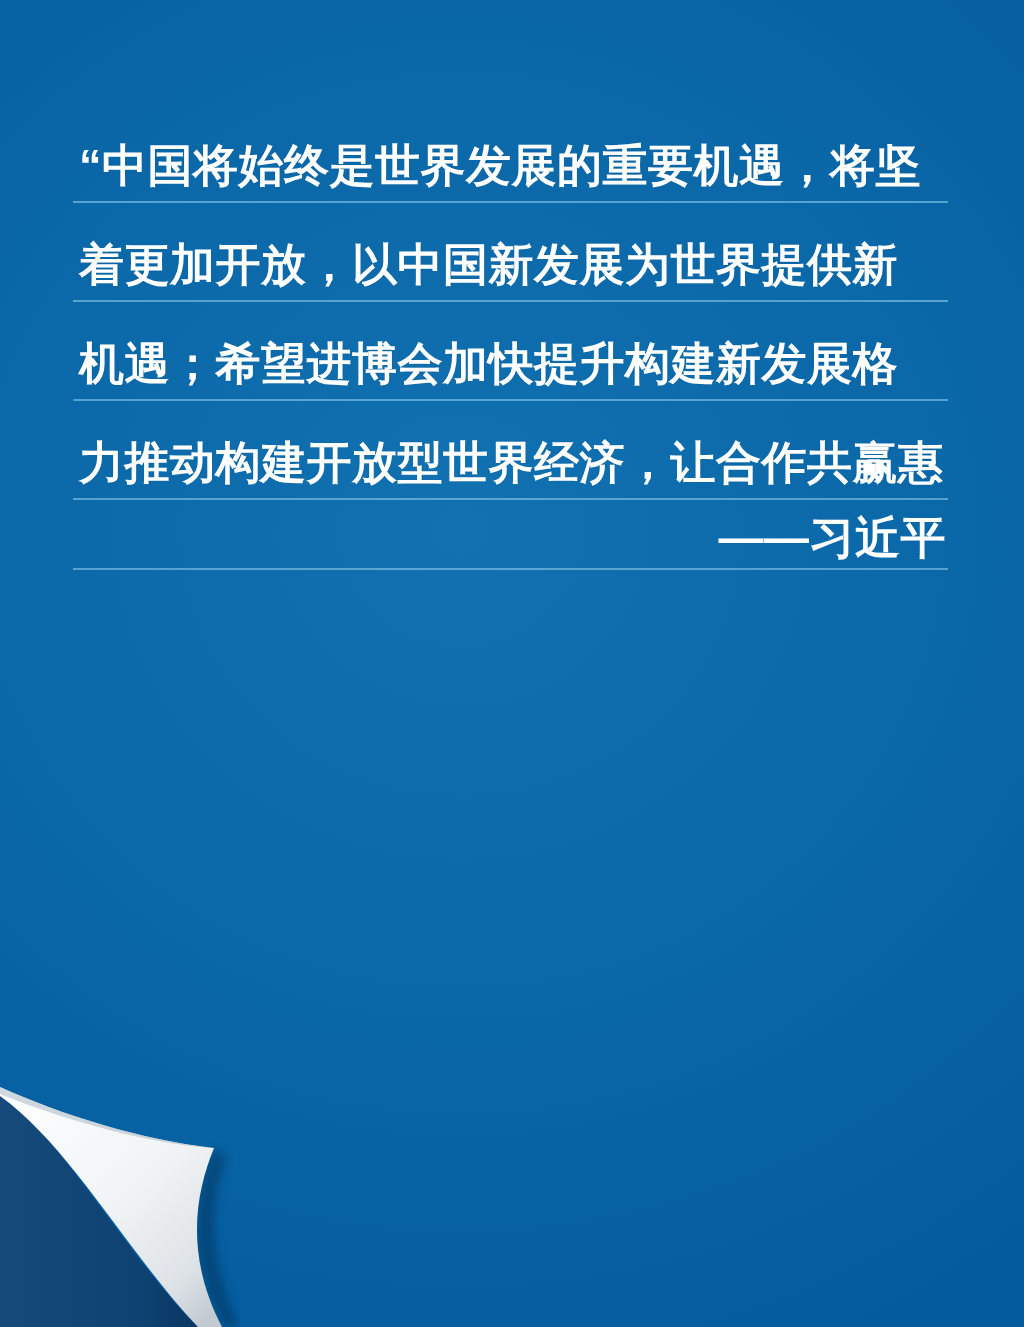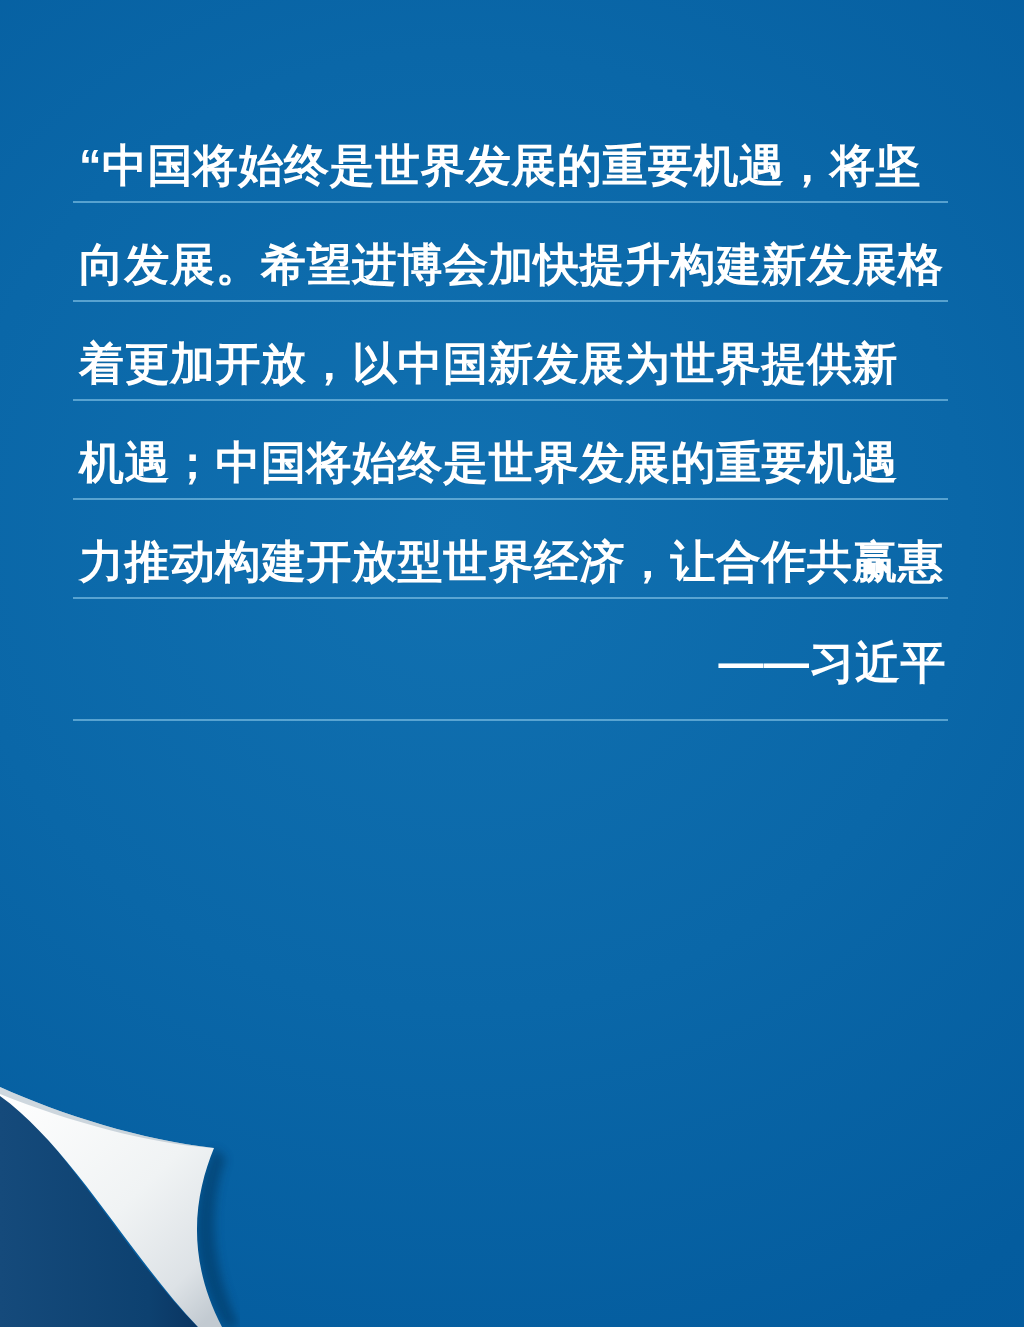--- a/index.html
+++ b/index.html
@@ -33,21 +33,21 @@
     padding: 0 0 13px 6px;
     font-size: 45px;
     line-height: 1;
     font-weight: 700;
     color: #ffffff;
     letter-spacing: 0.5px;
     white-space: nowrap;
     text-shadow: 0 0 1px rgba(10, 60, 100, 0.25);
   }
   .attribution-row {
-    height: 122px;
+    height: 70px;
     justify-content: flex-end;
     align-items: center;
   }
   .attribution-text {
     padding: 6px 2px 0 0;
     font-size: 45px;
     line-height: 1;
     font-weight: 700;
     color: #ffffff;
     letter-spacing: 0.5px;
@@ -64,27 +64,24 @@
 <body>
 
 <div class="card">
 
   <div class="content">
     <div id="quote-rows">
         <div class="rule-row">
           <span class="quote-text">“中国将始终是世界发展的重要机遇，将坚</span>
         </div>
         <div class="rule-row">
-          <span class="quote-text">向发展。希望进博会加快提升构建新发展格</span>
-        </div>
-        <div class="rule-row">
           <span class="quote-text">着更加开放，以中国新发展为世界提供新</span>
         </div>
         <div class="rule-row">
-          <span class="quote-text">机遇；中国将始终是世界发展的重要机遇</span>
+          <span class="quote-text">机遇；希望进博会加快提升构建新发展格</span>
         </div>
         <div class="rule-row">
           <span class="quote-text">力推动构建开放型世界经济，让合作共赢惠</span>
         </div>
       </div>
     <div class="rule-row attribution-row">
       <span class="attribution-text">——习近平</span>
     </div>
   </div>
 

